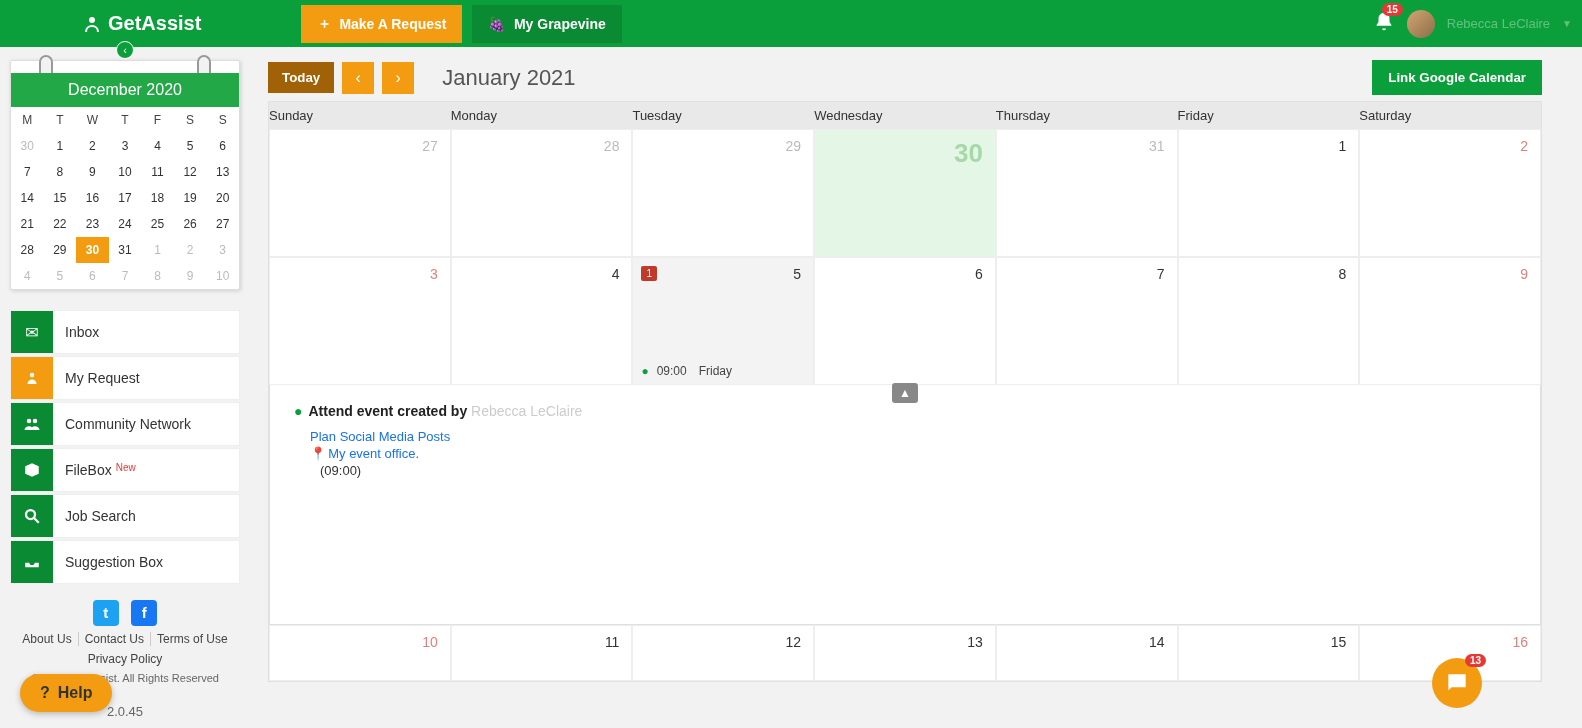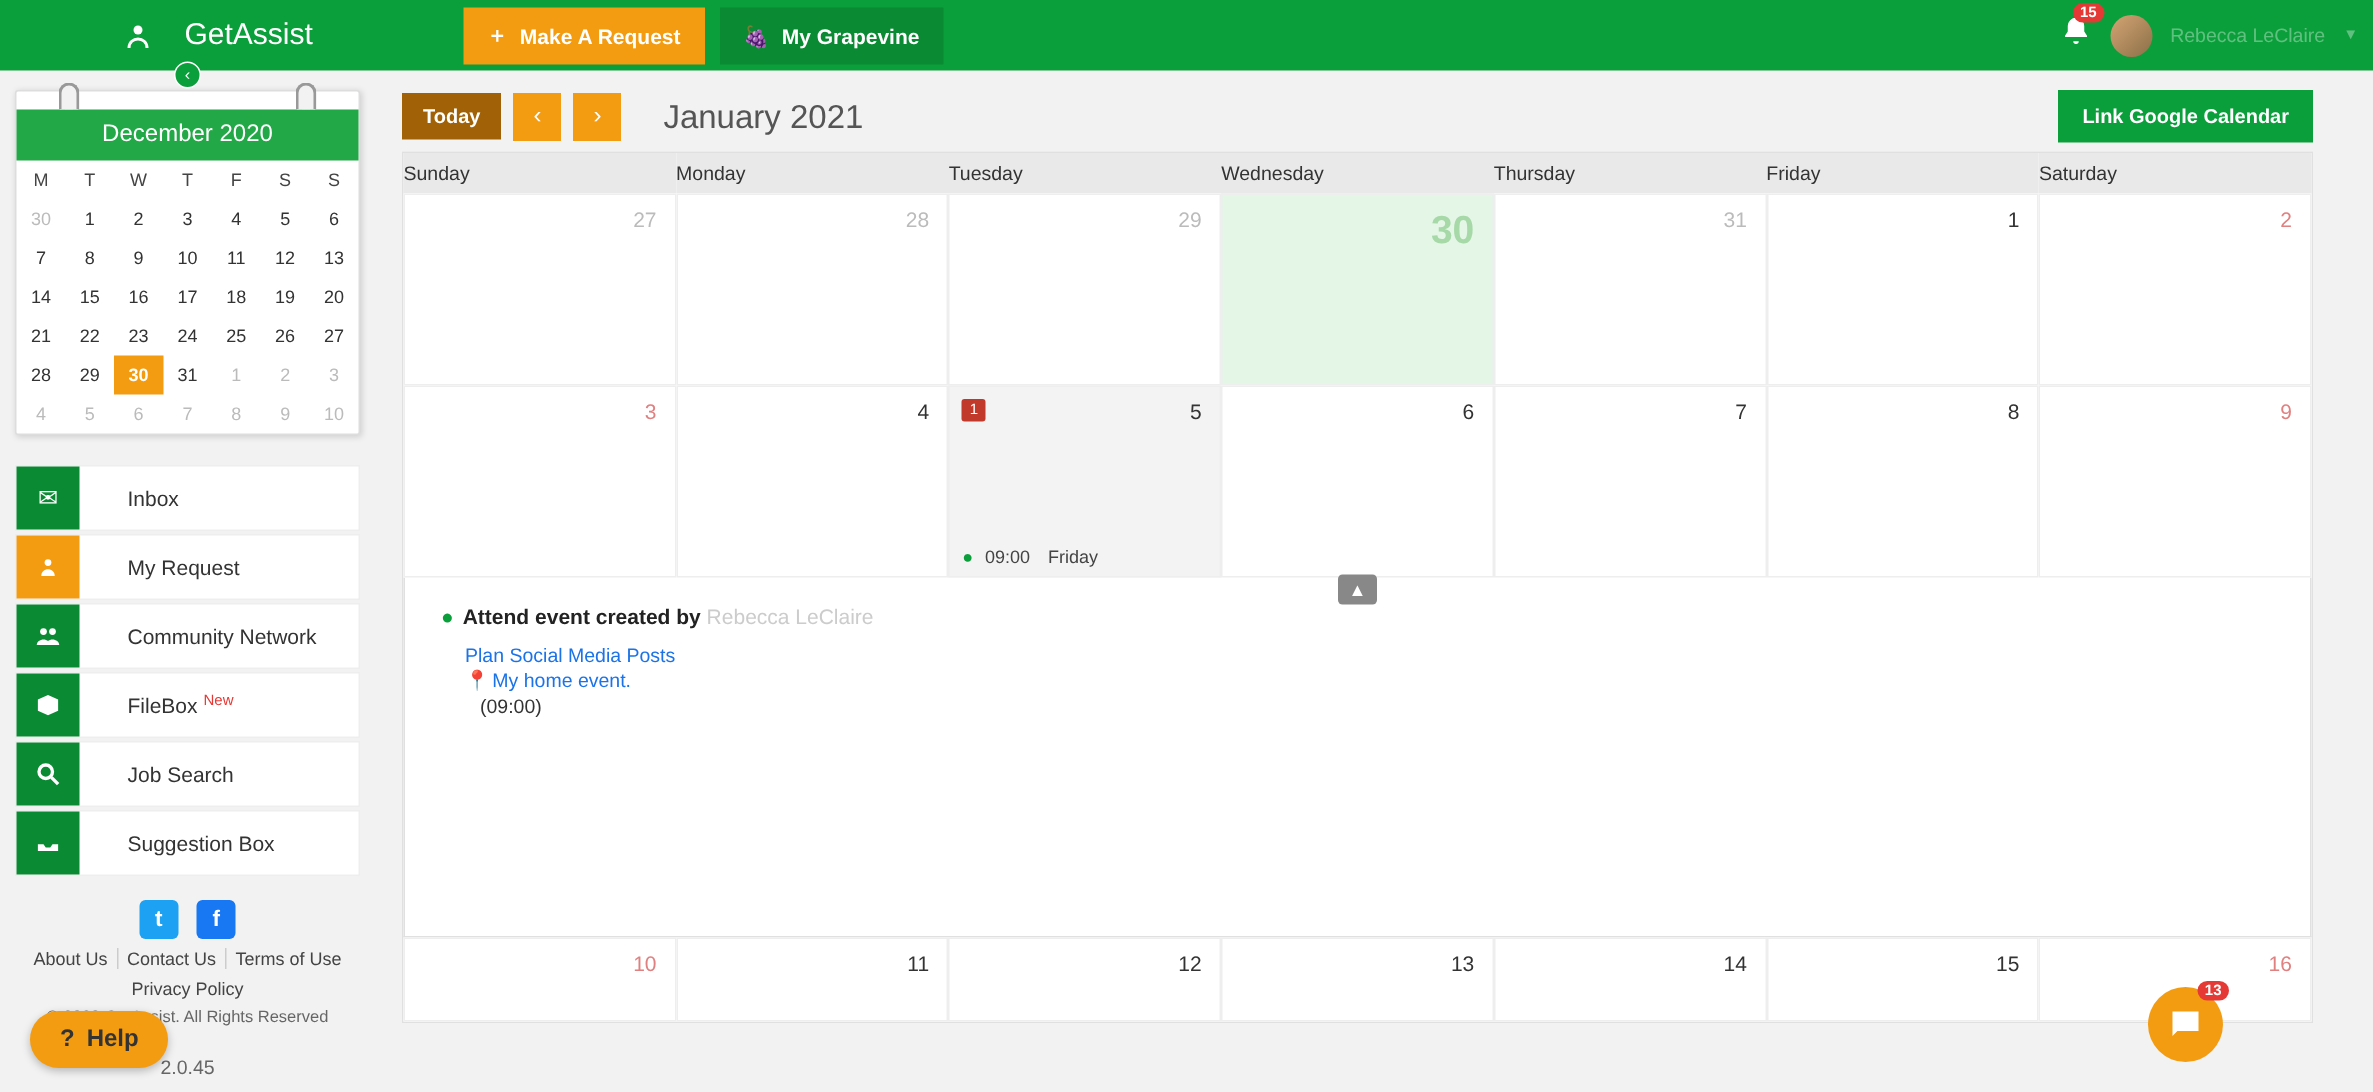--- a/index.html
+++ b/index.html
@@ -1,20 +1,20 @@
 <!DOCTYPE html>
 <html><head>
 <meta charset="utf-8">
 <style>
 * { margin:0; padding:0; box-sizing:border-box; font-family:Arial,Helvetica,sans-serif; }
 body { background:#f2f2f2; width:1582px; height:728px; overflow:hidden; position:relative; }
 
 
 .header { height:47px; background:#0b9f3b; display:flex; align-items:center; padding:0 10px; position:relative; }
-.logo { color:#fff; font-weight:normal; font-size:20px; margin-left:70px; display:flex; align-items:center; gap:19px; }
+.logo { color:#fff; font-weight:bold; font-size:20px; margin-left:70px; display:flex; align-items:center; gap:4px; }
 .logo svg { width:24px; height:24px; }
 .header-buttons { margin-left:100px; display:flex; gap:10px; }
 .btn-request { background:#f39c12; color:#fff; border:none; padding:10px 16px; font-weight:bold; font-size:14px; cursor:pointer; display:flex; align-items:center; gap:8px; }
 .btn-grapevine { background:#0a8a33; color:#fff; border:none; padding:10px 16px; font-weight:bold; font-size:14px; cursor:pointer; display:flex; align-items:center; gap:8px; }
 .header-right { margin-left:auto; display:flex; align-items:center; gap:12px; }
 .bell { position:relative; color:#fff; cursor:pointer; }
 .badge { position:absolute; top:-8px; right:-8px; background:#e53935; color:#fff; border-radius:10px; font-size:10px; padding:1px 5px; font-weight:bold; }
 .avatar { width:28px; height:28px; border-radius:50%; background:linear-gradient(135deg,#d4a574,#8b6f47); }
 .user-name { color:rgba(255,255,255,.35); font-size:13px; }
 .caret-down { color:rgba(255,255,255,.35); font-size:10px;}
@@ -29,21 +29,21 @@
 .minical-head { background:#22a847; color:#fff; text-align:center; padding:8px 0; font-size:16px; }
 .minical-grid { width:100%; border-collapse:collapse; }
 .minical-grid th,.minical-grid td { width:14.28%; text-align:center; font-size:12px; padding:6px 0; color:#333;}
 .minical-grid th { color:#444; font-weight:normal;}
 .minical-grid td.other { color:#bbb; }
 .minical-grid td.sel { background:#f39c12; color:#fff; font-weight:bold;}
 .navlist { margin-top:20px; }
 .navitem { display:flex; align-items:center; background:#fff; border:1px solid #eee; margin-bottom:2px; cursor:pointer; }
 .navitem .ico { width:42px; height:42px; background:#0a8a33; color:#fff; display:flex; align-items:center; justify-content:center; }
 .navitem.active .ico { background:#f39c12; }
-.navitem .lbl { padding-left:32px; font-size:14px; color:#333; }
+.navitem .lbl { padding-left:12px; font-size:14px; color:#333; }
 .badge-new { color:#e53935; font-size:10px; margin-left:4px; vertical-align:top;}
 .social { text-align:center; margin-top:16px; }
 .social span { display:inline-block; width:26px; height:26px; border-radius:4px; margin:0 4px; color:#fff; font-weight:bold; line-height:26px; font-size:15px; }
 .tw{background:#1da1f2;} .fb{background:#1877f2;}
 .footer-links { text-align:center; font-size:12px; color:#444; margin-top:6px; }
 .footer-links a { color:#444; text-decoration:none; padding:0 6px; border-right:1px solid #ccc;}
 .footer-links a:last-child{border:none;}
 .copyright { text-align:center; font-size:11px; color:#666; margin-top:6px;}
 .version { text-align:center; font-size:13px; color:#666; margin-top:20px;}
 
@@ -342,21 +342,21 @@
         </div>
       </div>
     <div class="collapse-btn">
         <span>▲</span>
       </div>
     <div class="detail-panel">
       <div class="detail-head">
         <span class="d">●</span><span>Attend event created by </span><span class="author">Rebecca LeClaire</span>
       </div>
       <a class="detail-link">Plan Social Media Posts</a>
-      <div class="detail-loc"><span class="pin">📍</span><span>My home event.</span></div>
+      <div class="detail-loc"><span class="pin">📍</span><span>My event office.</span></div>
       <div class="detail-time">(09:00)</div>
     </div>
     <div class="cal-row" id="w3">
         <div class="cal-cell short">
           <span class="num weekend">10</span>
         </div>
         <div class="cal-cell short">
           <span class="num active">11</span>
         </div>
         <div class="cal-cell short">

